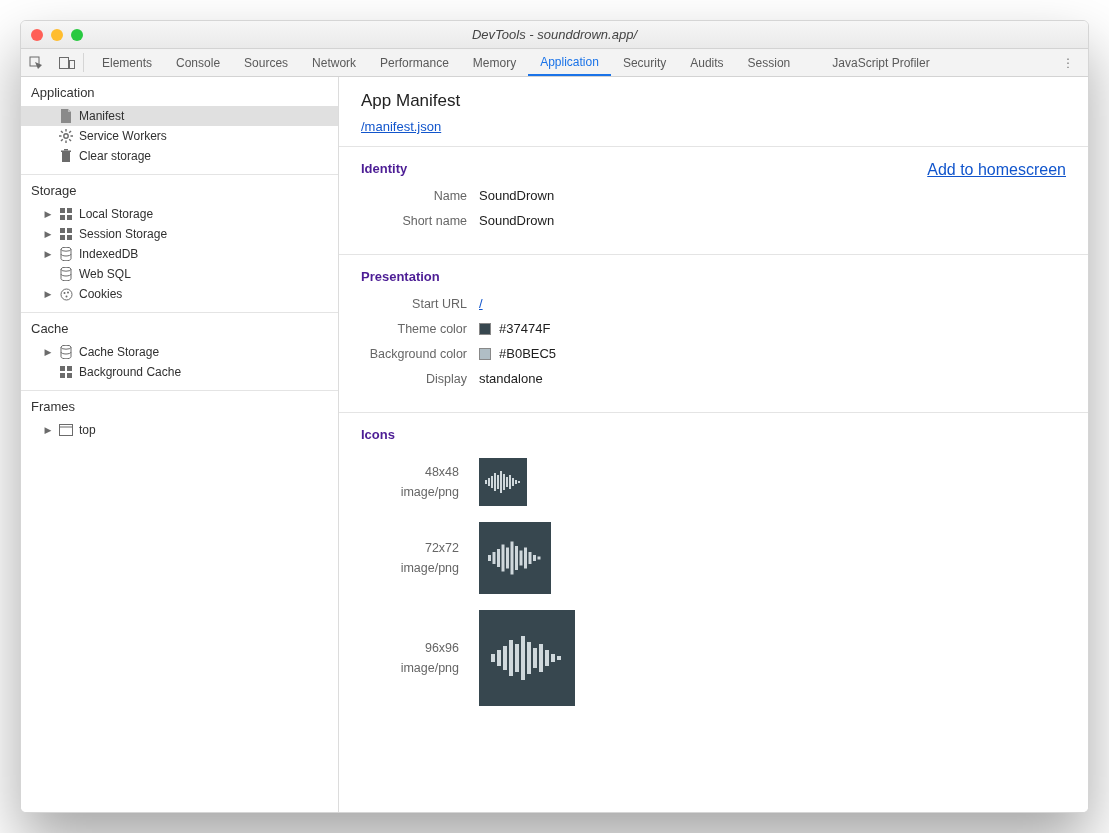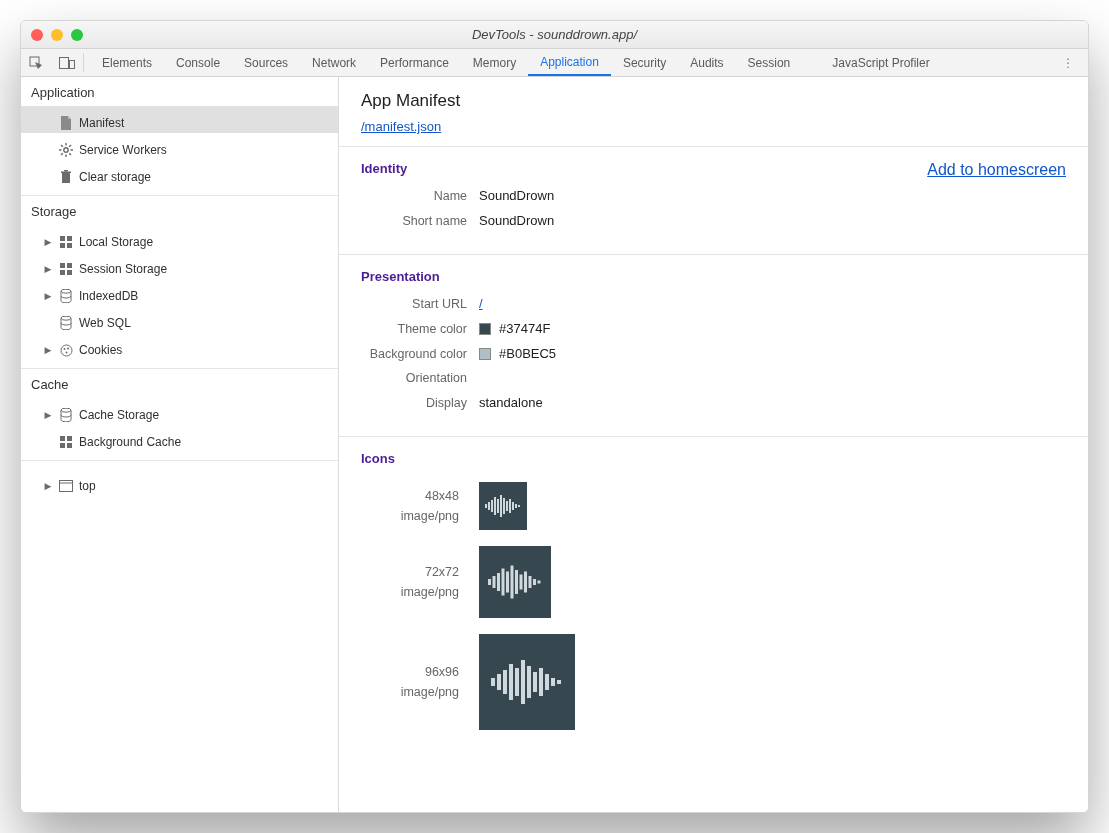--- a/index.html
+++ b/index.html
@@ -38,21 +38,21 @@
 
   .body { flex:1; display:flex; min-height:0; }
   .sidebar {
     width:318px; border-right:1px solid #dcdcdc; background:#fff;
     font-size:12px; color:#303030; overflow:auto;
   }
   .side-section {  border-bottom:1px solid #e4e4e4; padding:8px 0; }
   .side-title { padding:0 10px 6px 10px; color:#333; font-size:13px; }
   .side-item {
     display:flex; align-items:center; gap:6px;
-    padding:10px 6px 3px 22px; color:#303030; cursor:default;
+    padding:3px 6px 3px 22px; color:#303030; cursor:default;
   }
   .side-item.selected { background:#e0e0e0; }
   .side-item .tri { width:10px; color:#6b6b6b; font-size:9px; visibility:hidden; text-align:center; }
   .side-item.has-tri .tri { visibility:visible; }
   .side-item .ico { width:14px; height:14px; display:inline-flex; align-items:center; justify-content:center; color:#6b6b6b; }
   .side-item .lbl {}
 
   .main { flex:1; overflow:auto; background:#fff; font-size:13px; color:#333; }
   .main-header { padding:14px 22px 12px 22px; }
   .main-header h1 { font-size:17px; font-weight:400; margin:0 0 8px 0; color:#222; }
@@ -250,20 +250,21 @@
                 <rect x="7" y="0" width="5" height="5"></rect>
                 <rect x="0" y="7" width="5" height="5"></rect>
                 <rect x="7" y="7" width="5" height="5"></rect>
               </svg>
             </span>
           <span class="lbl">Background Cache</span>
         </div>
       </div>
 
       <div class="side-section" style="border-bottom:none">
+        <div class="side-title">Frames</div>
         <div class="side-item has-tri">
           <span class="tri">▶</span>
           <span class="ico">
               <svg width="14" height="12" viewBox="0 0 14 12">
                 <rect x="0.5" y="0.5" width="13" height="11" fill="none" stroke="#6b6b6b"></rect>
                 <line x1="0.5" y1="3" x2="13.5" y2="3" stroke="#6b6b6b"></line>
               </svg>
             </span>
           <span class="lbl">top</span>
         </div>
@@ -303,24 +304,20 @@
             <span class="swatch" style="background:#37474F"></span>
             <span>#37474F</span>
           </div>
         </div>
         <div class="kv">
           <div class="k">Background color</div>
           <div class="v">
             <span class="swatch" style="background:#B0BEC5"></span>
             <span>#B0BEC5</span>
           </div>
-        </div>
-        <div class="kv">
-          <div class="k">Orientation</div>
-          <div class="v"></div>
         </div>
         <div class="kv">
           <div class="k">Display</div>
           <div class="v">standalone</div>
         </div>
       </div>
 
       <div class="section">
         <h2>Icons</h2>
 

